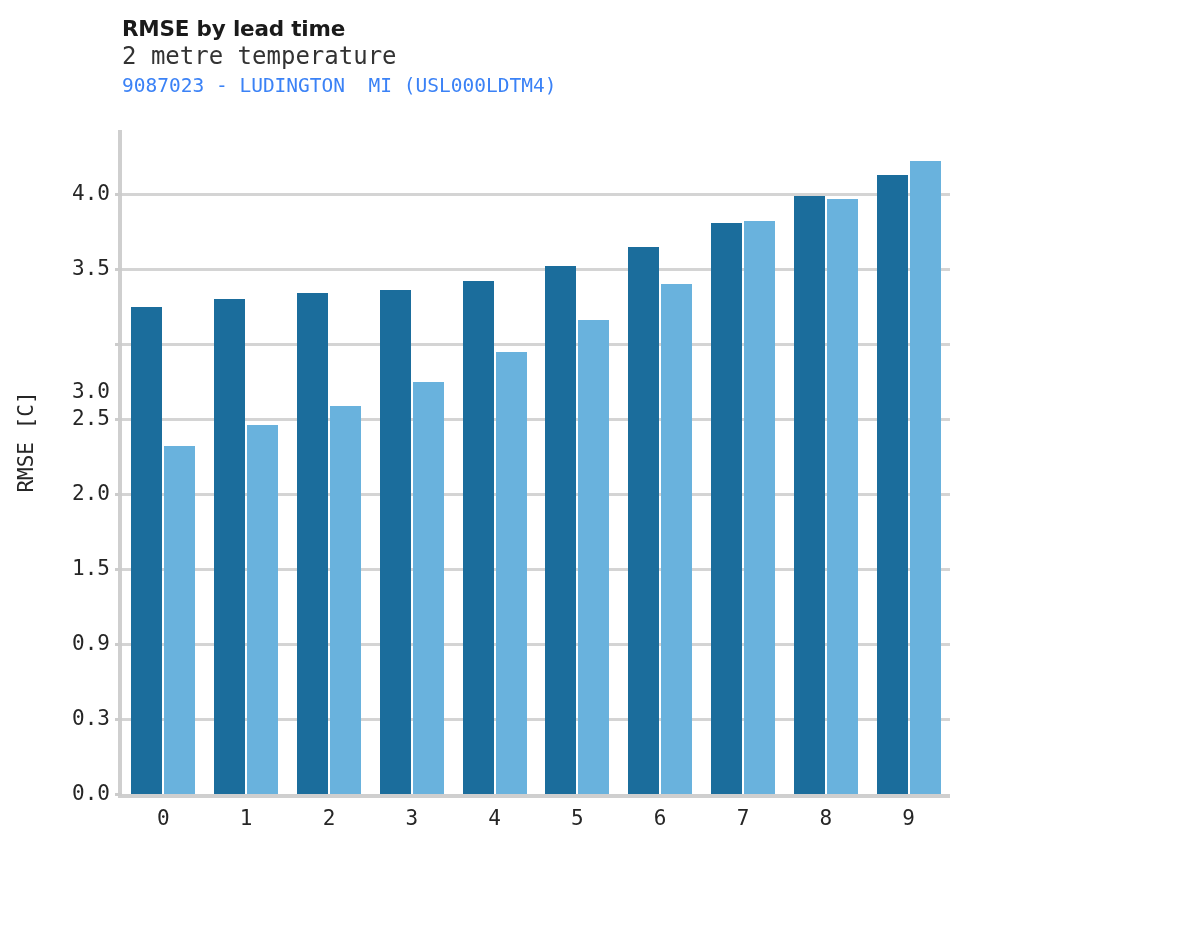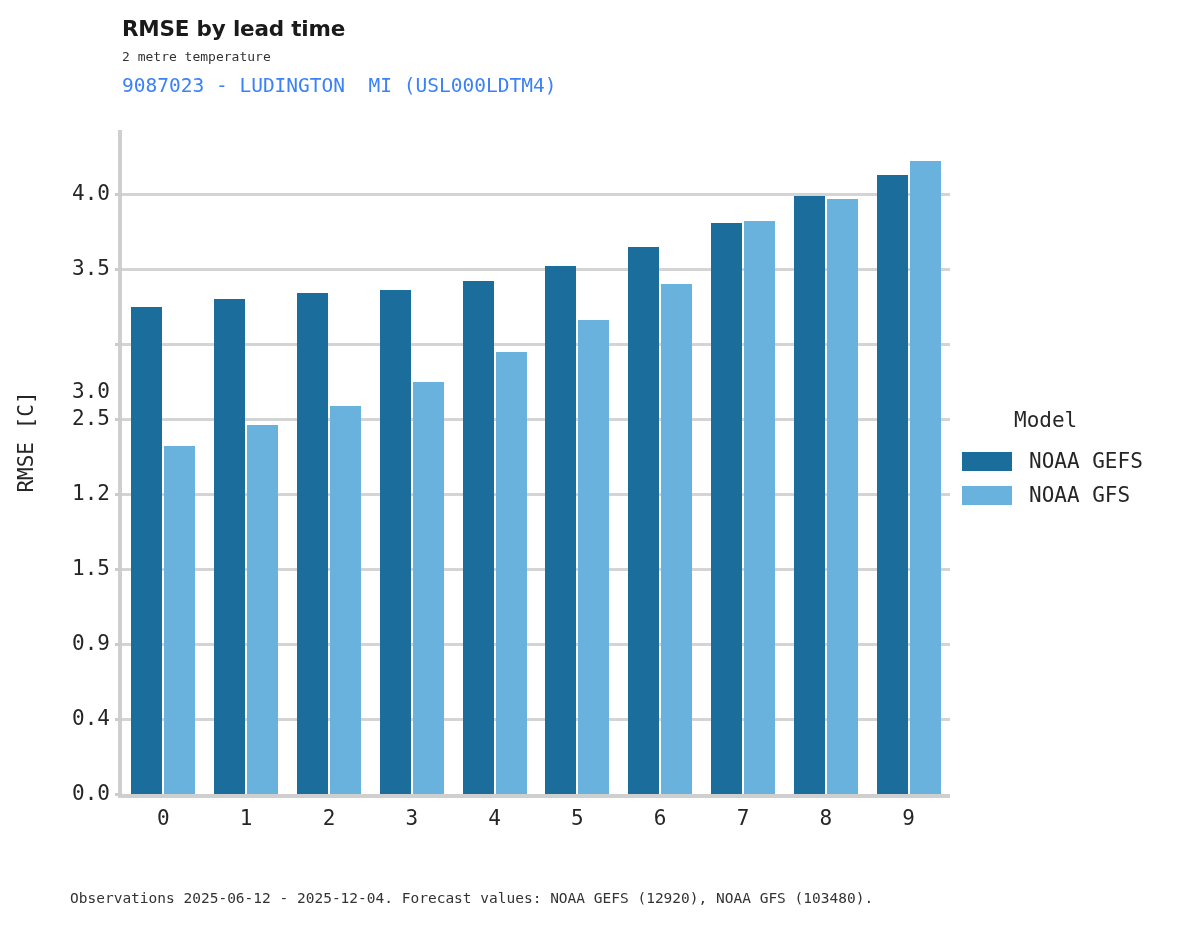--- a/index.html
+++ b/index.html
@@ -33,21 +33,21 @@
     font-weight: bold;
     font-size: 21.5px;
     color: #1a1a1a;
     letter-spacing: -0.2px;
     line-height: 26px;
     margin: 0;
     white-space: pre;
   }
   #chart-subtitle {
     font-family: "DejaVu Sans Mono", monospace;
-    font-size: 13px;
+    font-size: 24px;
     color: #333333;
     line-height: 29px;
     margin: 0;
     white-space: pre;
   }
   #chart-subtitle2 {
     font-family: "DejaVu Sans Mono", monospace;
     font-size: 19.5px;
     color: #3b82f6;
     line-height: 29px;
@@ -217,24 +217,24 @@
 
   <div id="title-block">
     <div id="chart-title">RMSE by lead time</div>
     <div id="chart-subtitle">2 metre temperature</div>
     <div id="chart-subtitle2">9087023 - LUDINGTON  MI (USL000LDTM4)</div>
   </div>
 
   <div id="ylabel">RMSE [C]</div>
   <div id="ytick-labels">
       <div class="ytick-label" style="top: 647px;">0.0</div>
-      <div class="ytick-label" style="top: 572px;">0.4</div>
+      <div class="ytick-label" style="top: 572px;">0.3</div>
       <div class="ytick-label" style="top: 497px;">0.9</div>
       <div class="ytick-label" style="top: 422px; margin-left: 45px;">1.5</div>
-      <div class="ytick-label" style="top: 347px;">1.2</div>
+      <div class="ytick-label" style="top: 347px;">2.0</div>
       <div class="ytick-label" style="top: 272px;">2.5</div>
       <div class="ytick-label" style="top: 197px; margin-top: 48px;">3.0</div>
       <div class="ytick-label" style="top: 122px; text-align: center;">3.5</div>
       <div class="ytick-label" style="top: 47px;">4.0</div>
     </div>
 
   <div id="plot-area">
     <div id="axis-spine-left"></div>
     <div id="axis-spine-bottom"></div>
     <div id="plot-inner">
@@ -284,29 +284,15 @@
       <div class="xtick-label" style="left: 207px;">2</div>
       <div class="xtick-label" style="left: 289.8px;">3</div>
       <div class="xtick-label" style="left: 372.6px;">4</div>
       <div class="xtick-label" style="left: 455.4px;">5</div>
       <div class="xtick-label" style="left: 538.2px;">6</div>
       <div class="xtick-label" style="left: 621px;">7</div>
       <div class="xtick-label" style="left: 703.8px;">8</div>
       <div class="xtick-label" style="left: 786.6px;">9</div>
     </div>
 
-  <div id="legend">
-    <div id="legend-title">Model</div>
-    <div id="legend-rows">
-        <div class="legend-row">
-          <div class="legend-swatch" style="background: rgb(27, 109, 156);"></div>
-          <div class="legend-label">NOAA GEFS</div>
-        </div>
-        <div class="legend-row">
-          <div class="legend-swatch" style="background: rgb(105, 178, 221);"></div>
-          <div class="legend-label">NOAA GFS</div>
-        </div>
-      </div>
-  </div>
-
-  <div id="footer">Observations 2025-06-12 - 2025-12-04. Forecast values: NOAA GEFS (12920), NOAA GFS (103480).</div>
+
 
 </div>
 
 </body></html>

